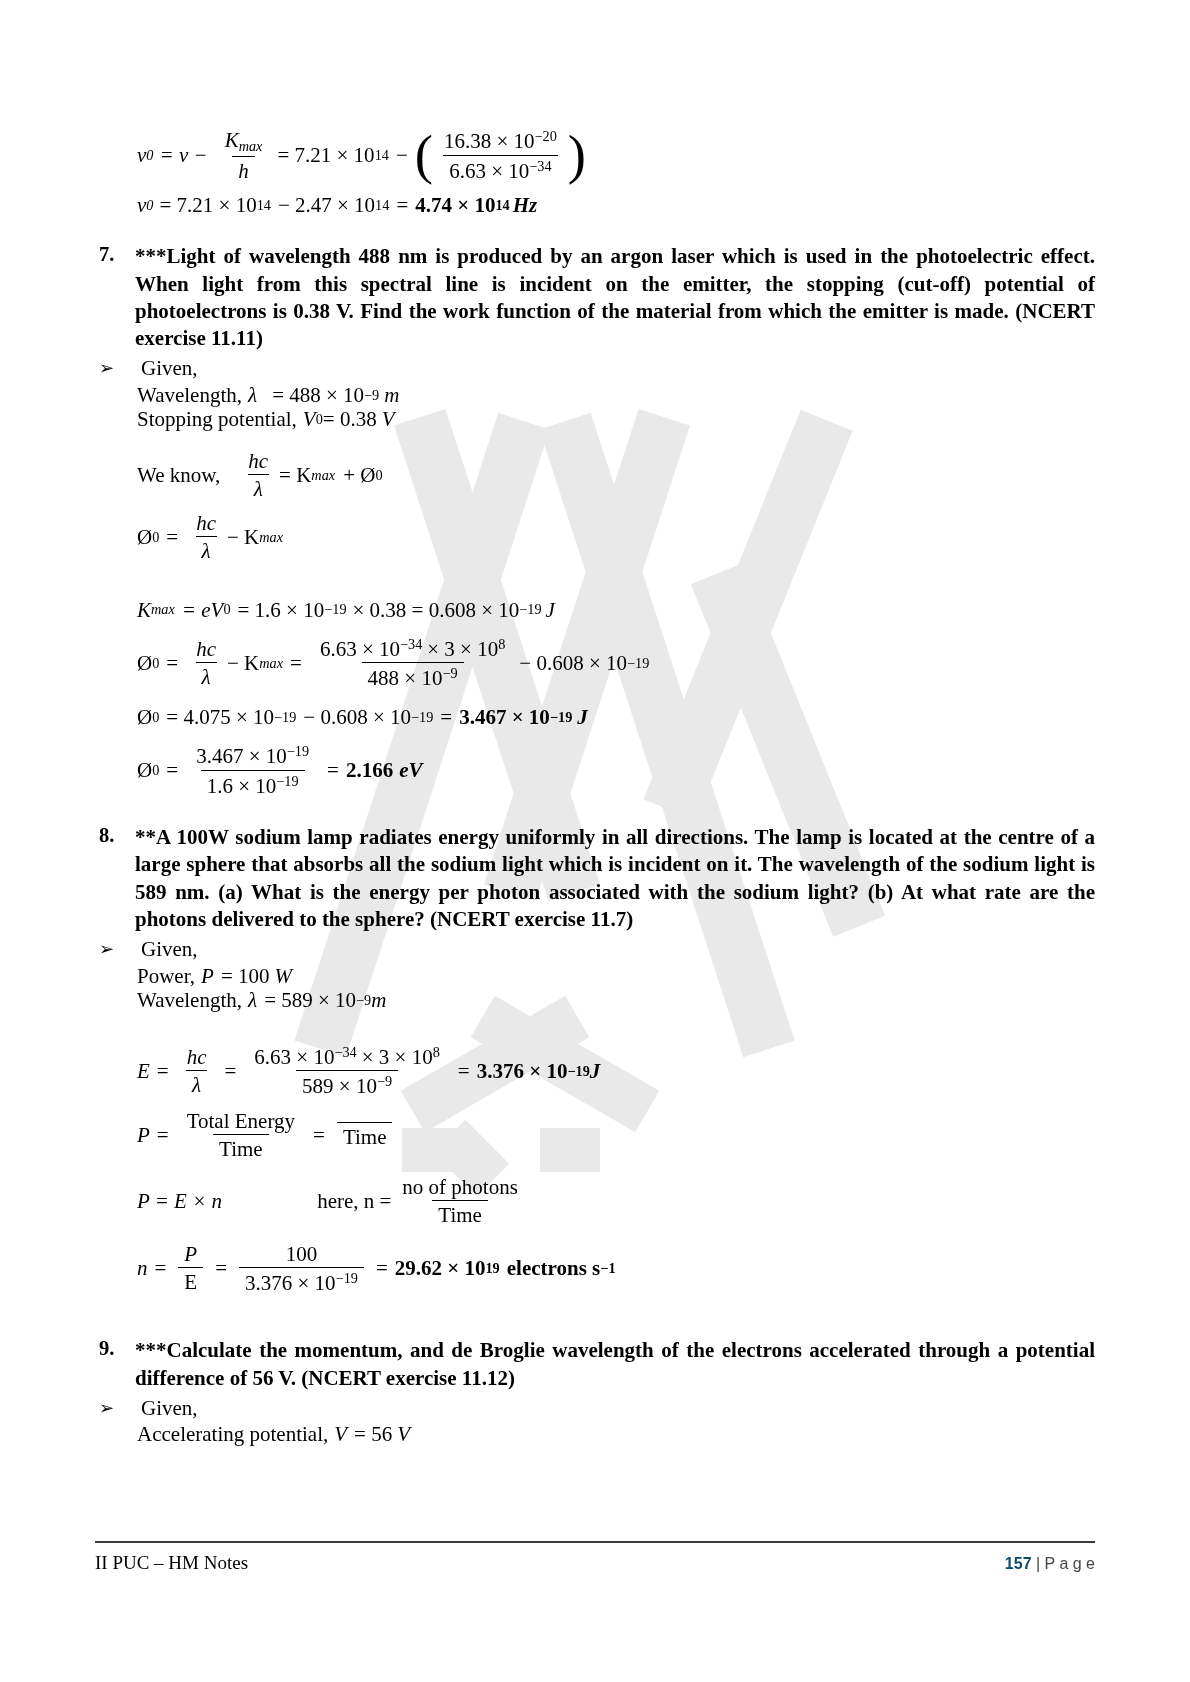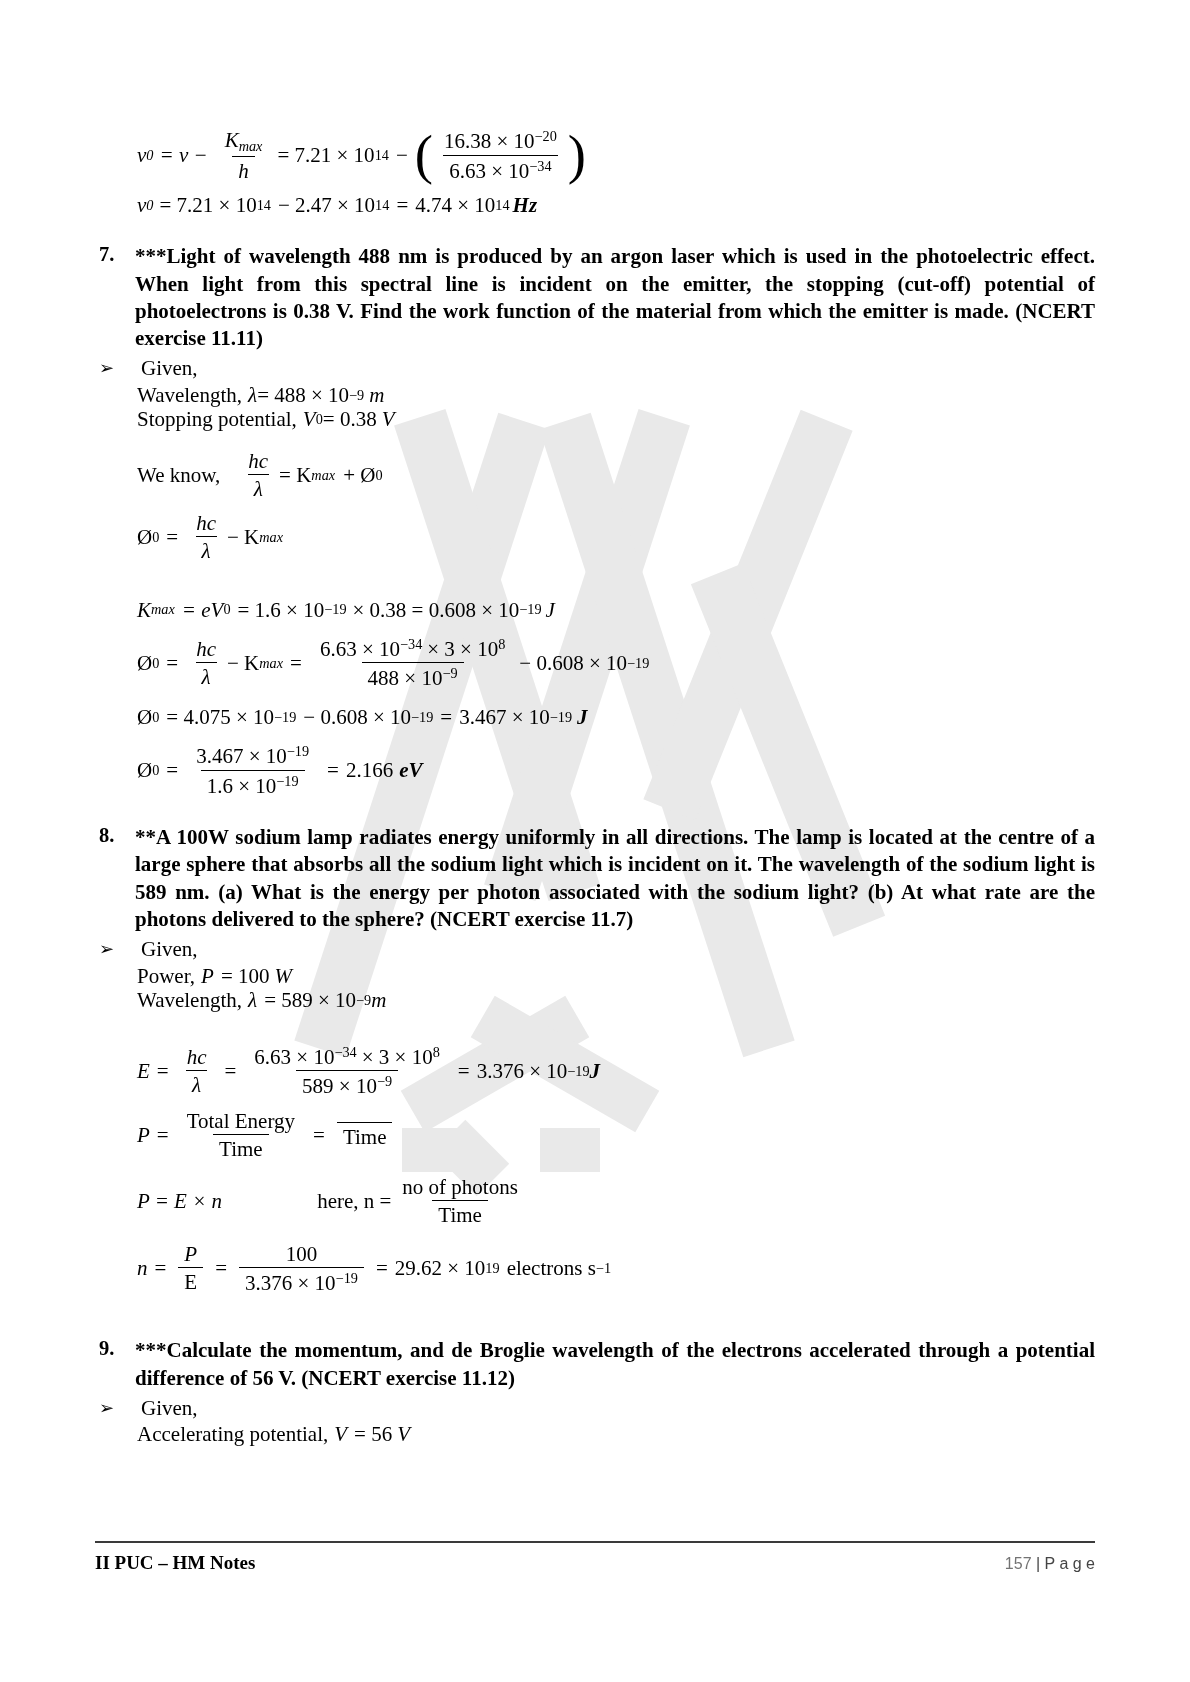--- a/index.html
+++ b/index.html
@@ -58,21 +58,21 @@
   .math {
     font-family: "Liberation Serif", "DejaVu Serif", serif;
     font-size: 21px;
     line-height: 1.15;
     display: flex;
     align-items: center;
     flex-wrap: nowrap;
     white-space: nowrap;
   }
   .mi { font-style: italic; }
-  .mb { font-weight: normal; }
+  .mb { font-weight: bold; }
   .mbi { font-weight: bold; font-style: italic; }
   sub { font-size: 0.68em; vertical-align: -0.28em; font-style: italic; }
   sup { font-size: 0.68em; vertical-align: 0.52em; }
   .nosub { font-style: normal; }
 
   
   .frac {
     display: inline-flex;
     flex-direction: column;
     align-items: center;
@@ -141,30 +141,30 @@
     left: 95px;
     bottom: 108px;
     width: 1000px;
     border-top: 2px solid #3a3a3a;
     padding-top: 9px;
     display: flex;
     justify-content: space-between;
     align-items: baseline;
   }
   .footer-left {
-    font-weight: bold;
+    font-weight: normal;
     font-size: 19px;
     font-family: "Liberation Serif", "DejaVu Serif", serif;
   }
   .footer-right {
     font-size: 16px;
     color: #444;
     font-family: "Liberation Sans", sans-serif;
   }
-  .footer-right .pno { font-weight: normal; color: #737373; }
+  .footer-right .pno { font-weight: bold; color: #0c4a6e; }
 </style>
 </head>
 <body>
 
 <div class="watermark">
   <div class="wm-shape wm1"></div>
   <div class="wm-shape wm2"></div>
   <div class="wm-shape wm3"></div>
   <div class="wm-shape wm4"></div>
   <div class="wm-shape wm5"></div>
@@ -221,21 +221,21 @@
   </div>
 
   <div class="brow">
     <div class="bullet">➢</div>
     <div class="btext">Given,</div>
   </div>
 
   <div class="math indent">
     <span>Wavelength,</span>
     <span class="mi" style="margin-left:6px;">λ</span>
-    <span style="margin-left:0;text-align:center;">= 488 × 10</span>
+    <span style="margin-left:15px;text-align:center;">= 488 × 10</span>
         <sup>−9</sup>
     <span class="mi" style="margin-left:5px;">m</span>
   </div>
 
   <div class="math indent">
     <span>Stopping potential,</span>
     <span class="mi" style="margin-left:6px;">V</span>
         <sub class="nosub">0</sub>
     <span style="">= 0.38</span>
     <span class="mi" style="margin-left:5px;">V</span>

